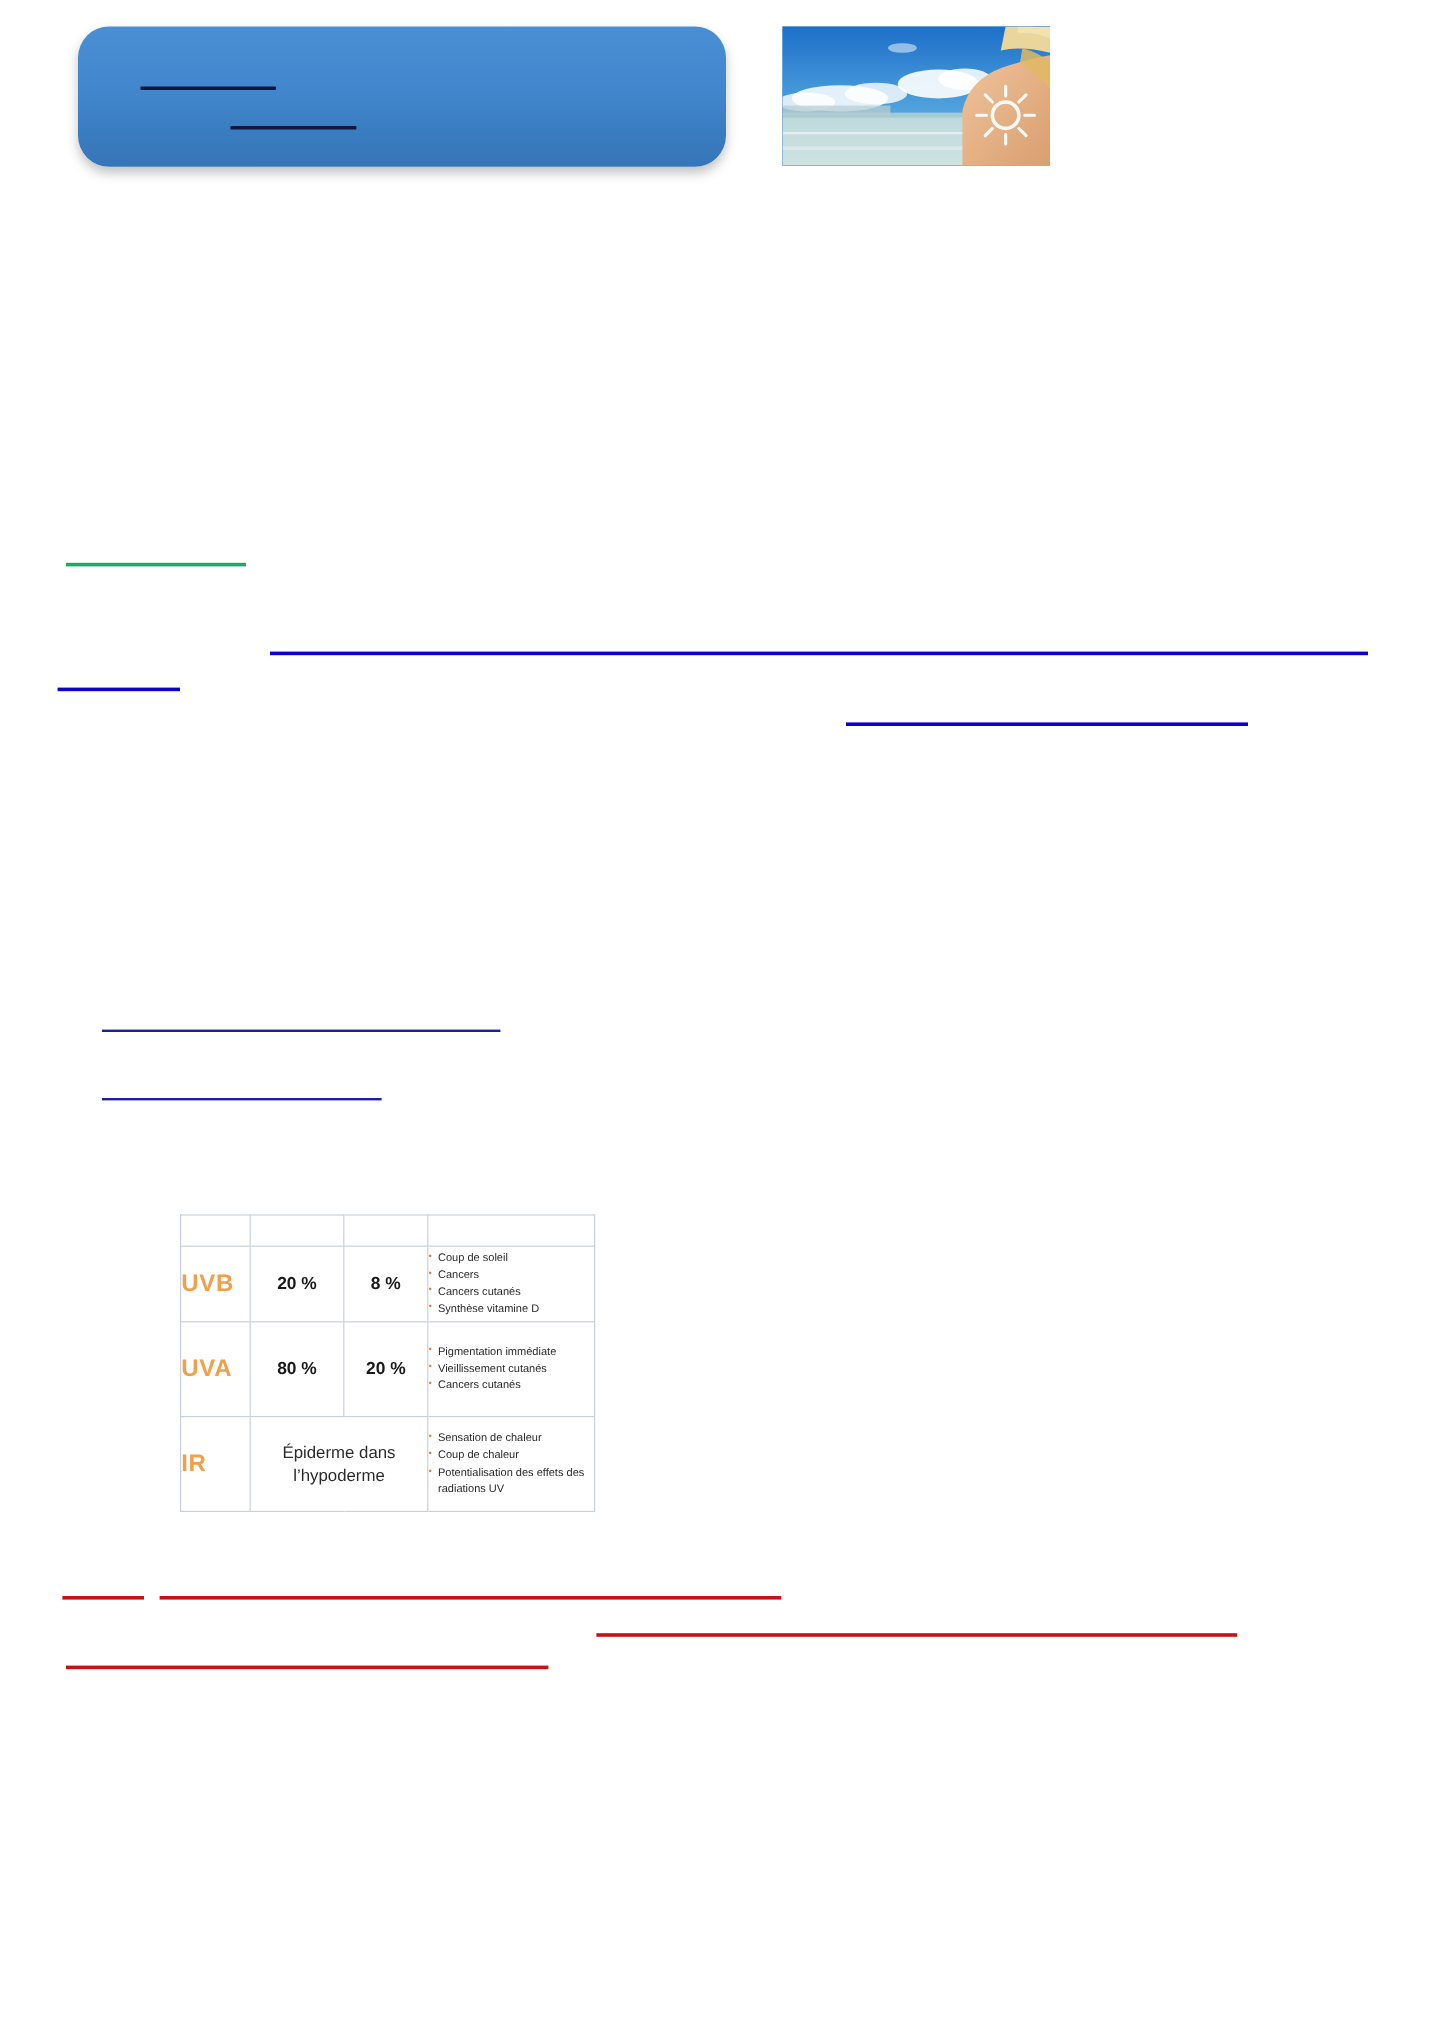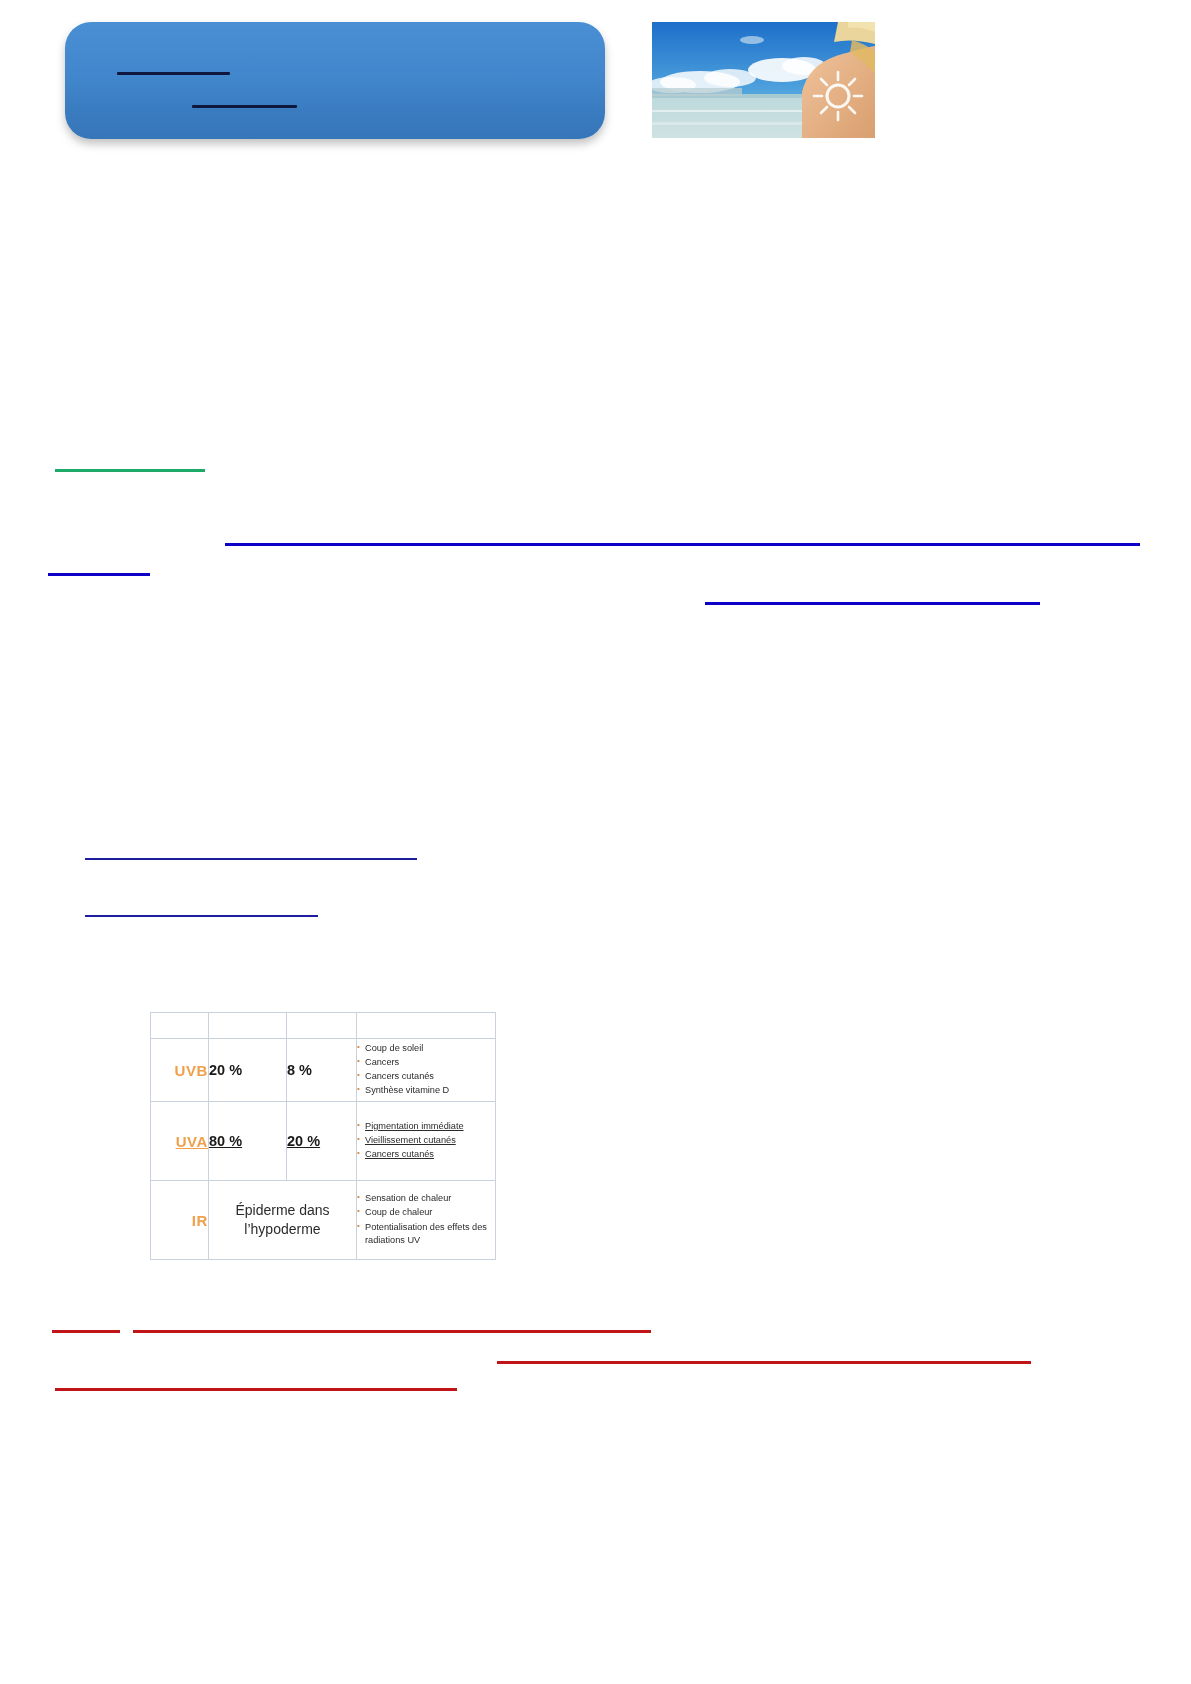--- a/index.html
+++ b/index.html
@@ -94,29 +94,29 @@
     border: 1px solid #f28022;
     letter-spacing: 0.2px;
   }
   th.hdr-blank {
     background: #ffffff;
     border: none;
   }
   td.rowlabel {
     color: #f0a04a;
     font-weight: bold;
-    font-size: 15px;
-    text-align: right;
+    font-size: 20px;
+    text-align: left;
     letter-spacing: 0.6px;
     border-left: none;
     border-top: none;
     border-bottom: none;
   }
   td.val {
-    text-align: left;
+    text-align: center;
     font-weight: bold;
     font-size: 14.5px;
     color: #1a1a1a;
   }
   td.pen {
     text-align: center;
     font-size: 14px;
     color: #2b2b2b;
     line-height: 1.35;
   }
@@ -140,21 +140,21 @@
   }
   td.effects li::before {
     content: "•";
     position: absolute;
     left: 0;
     top: -1px;
     color: #d98830;
     font-size: 8px;
   }
   .row-uvb td { height: 62px; }
-  .row-uva td { height: 78px; text-decoration: underline; }
+  .row-uva td { height: 78px; }
   .row-ir  td { height: 78px; }
 </style>
 </head>
 <body>
 
 <div id="page">
 
   <div class="header-banner">
     <div class="banner-rule banner-rule-1"></div>
     <div class="banner-rule banner-rule-2"></div>

